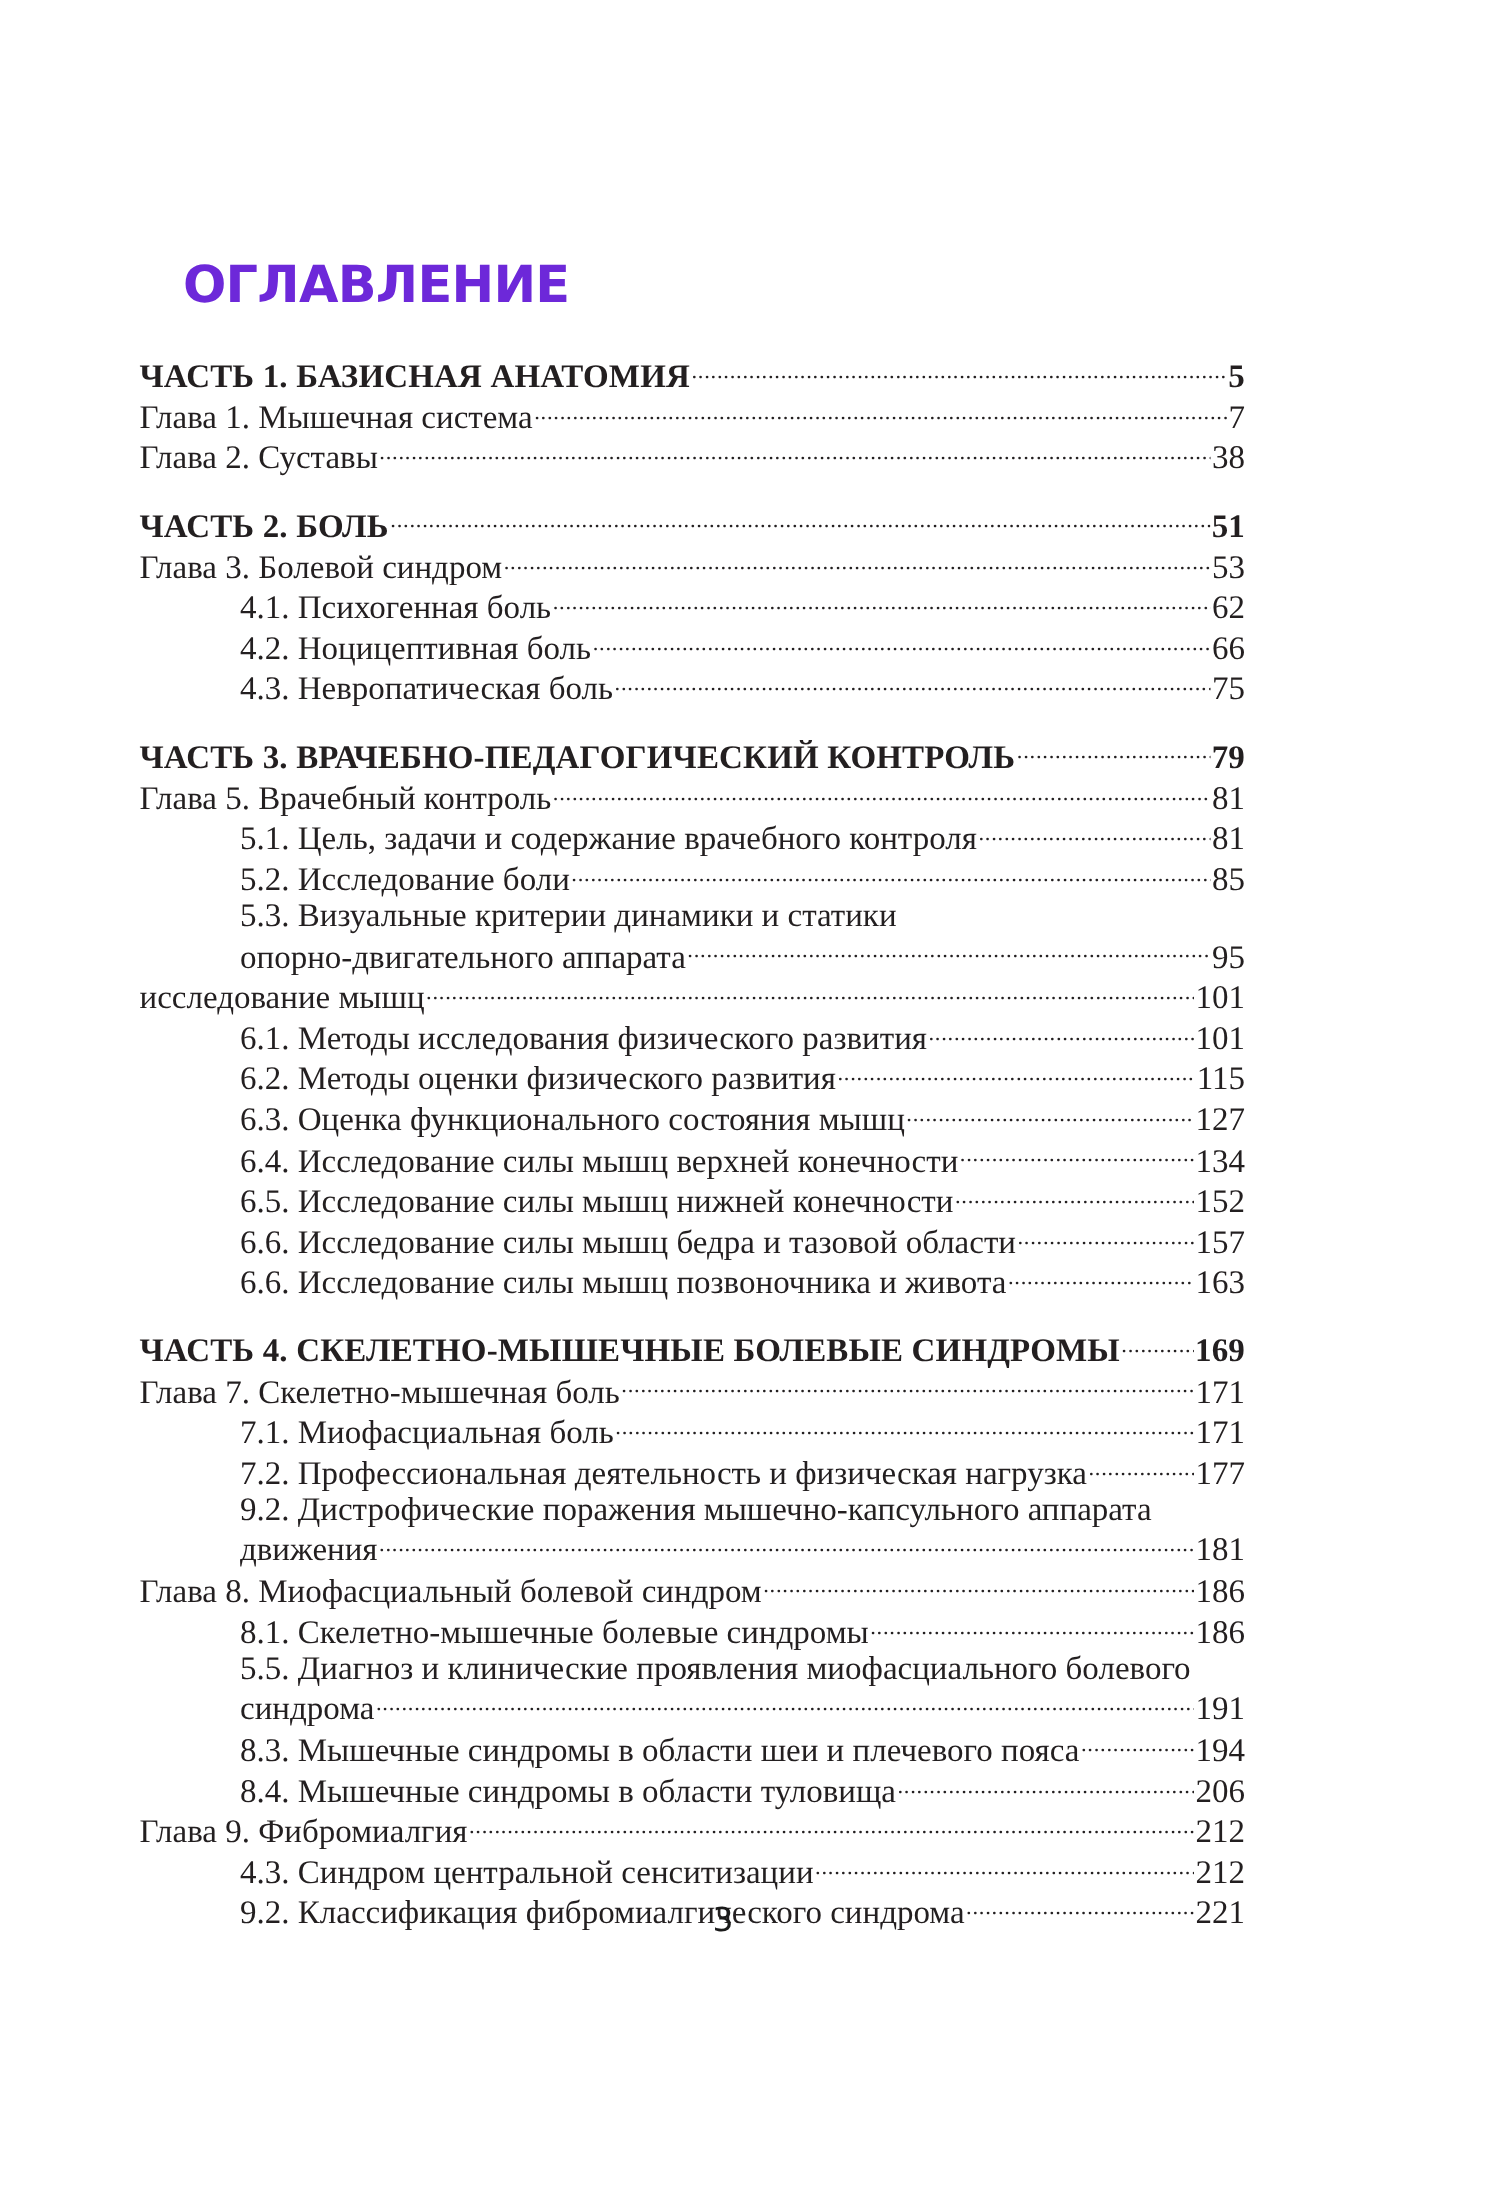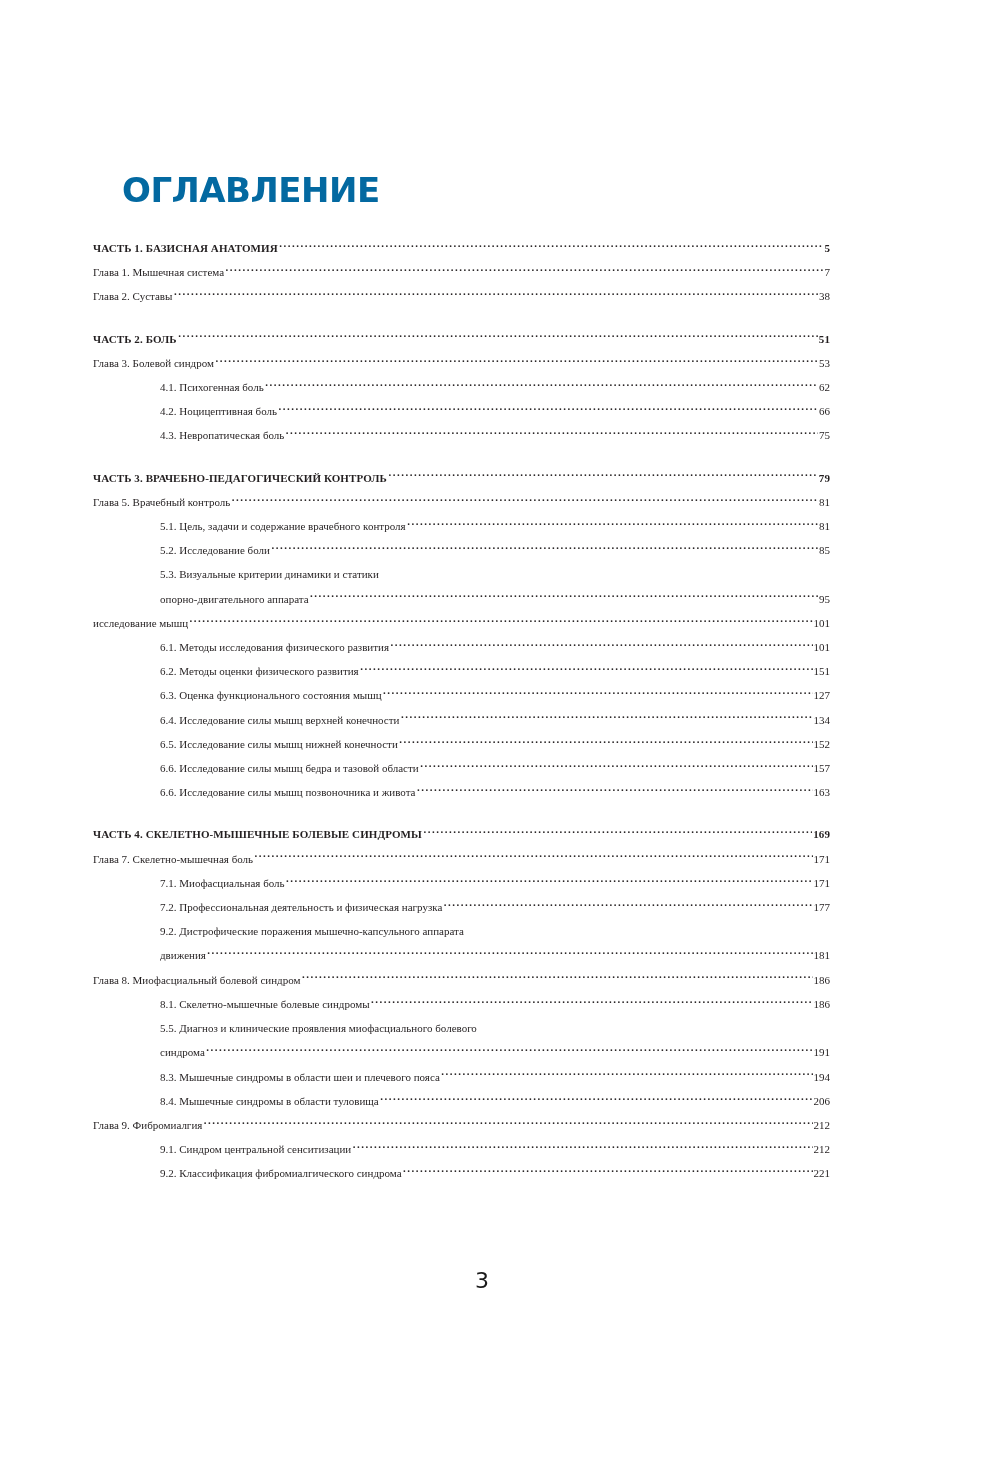--- a/index.html
+++ b/index.html
@@ -15,30 +15,30 @@
       color: #231f20;
     }
     .page-title {
       position: absolute;
       left: 122px;
       top: 170px;
       font-family: "DejaVu Sans", sans-serif;
       font-weight: bold;
       font-size: 34px;
       letter-spacing: -0.5px;
-      color: #0369a1;
+      color: #6d28d9;
       margin: 0;
     }
     .toc {
       position: absolute;
       left: 93px;
       top: 236px;
       width: 737px;
       font-family: "Liberation Serif", serif;
-      font-size: 11px;
+      font-size: 22px;
       line-height: 24.2px;
     }
     .section {
       margin-bottom: 18px;
     }
     .section.last { margin-bottom: 0; }
     .entry {
       display: flex;
       align-items: baseline;
       white-space: nowrap;
@@ -177,21 +177,21 @@
       </div>
     </div>
     <div class="entry sub">
       <span class="label">6.1. Методы исследования физического развития</span>
       <span class="dots"></span>
       <span class="page">101</span>
     </div>
     <div class="entry sub">
       <span class="label">6.2. Методы оценки физического развития</span>
       <span class="dots"></span>
-      <span class="page">151</span>
+      <span class="page">115</span>
     </div>
     <div class="entry sub">
       <span class="label">6.3. Оценка функционального состояния мышц</span>
       <span class="dots"></span>
       <span class="page">127</span>
     </div>
     <div class="entry sub">
       <span class="label">6.4. Исследование силы мышц верхней конечности</span>
       <span class="dots"></span>
       <span class="page">134</span>
@@ -269,21 +269,21 @@
       <span class="label">8.4. Мышечные синдромы в области туловища</span>
       <span class="dots"></span>
       <span class="page">206</span>
     </div>
     <div class="entry">
       <span class="label">Глава 9. Фибромиалгия</span>
       <span class="dots"></span>
       <span class="page">212</span>
     </div>
     <div class="entry sub">
-      <span class="label">9.1. Синдром центральной сенситизации</span>
+      <span class="label">4.3. Синдром центральной сенситизации</span>
       <span class="dots"></span>
       <span class="page">212</span>
     </div>
     <div class="entry sub">
       <span class="label">9.2. Классификация фибромиалгического синдрома</span>
       <span class="dots"></span>
       <span class="page">221</span>
     </div>
   </div>
 

